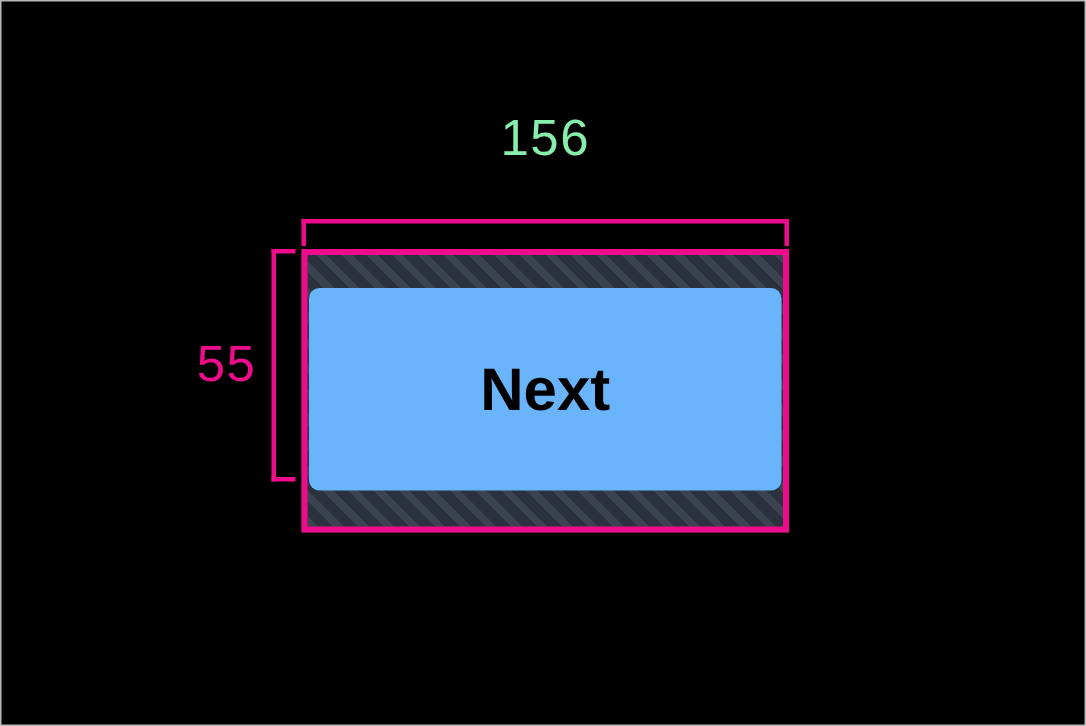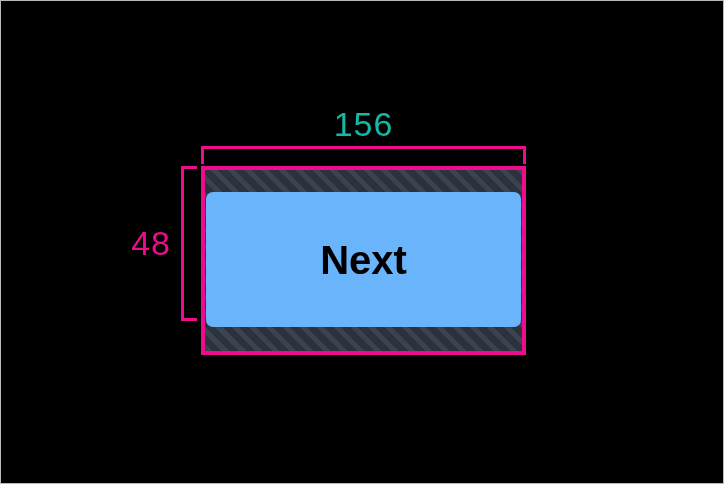--- a/index.html
+++ b/index.html
@@ -81,24 +81,24 @@
     height: 18px;
     border-top: 3px solid #ee0b8c;
     border-left: 3px solid #ee0b8c;
     border-right: 3px solid #ee0b8c;
     box-sizing: border-box;
   }
 
   .dim-width-label {
     position: absolute;
     left: 200px;
-    top: 106px;
+    top: 74px;
     width: 325px;
     text-align: center;
-    color: #14b8a6;
+    color: #86efac;
     font-family: "Liberation Sans", sans-serif;
     font-size: 34px;
     line-height: 1;
     letter-spacing: 1px;
   }
 
   
   .dim-height-bracket {
     position: absolute;
     left: 180px;
@@ -125,21 +125,21 @@
   }
 </style>
 </head>
 <body>
 
 <div class="canvas">
 
   <div class="dim-width-label">156</div>
   <div class="dim-width-bracket"></div>
 
-  <div class="dim-height-label">48</div>
+  <div class="dim-height-label">55</div>
   <div class="dim-height-bracket"></div>
 
   <div class="element-box">
     <div class="pad-top"></div>
     <div class="content-area">
       <span class="content-label">Next</span>
     </div>
     <div class="pad-bottom"></div>
   </div>
 

